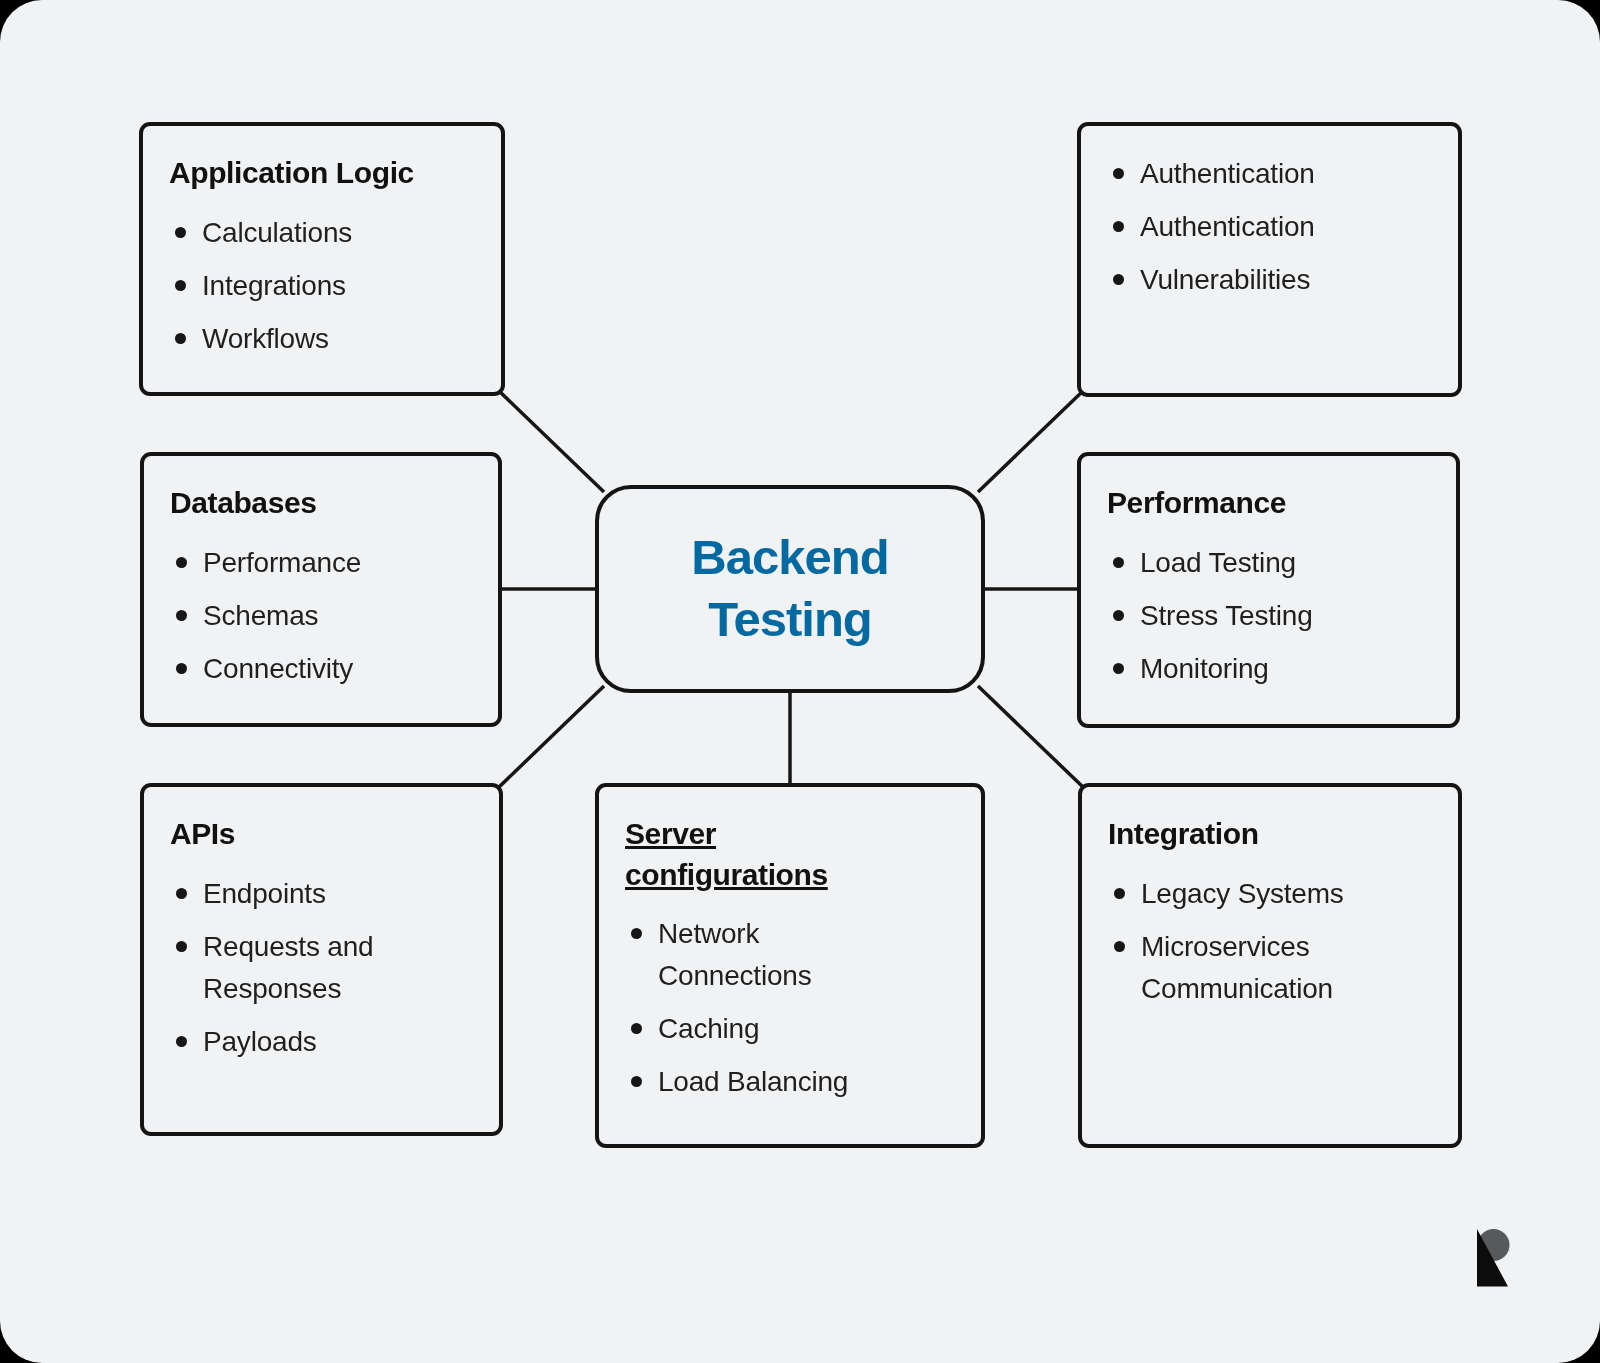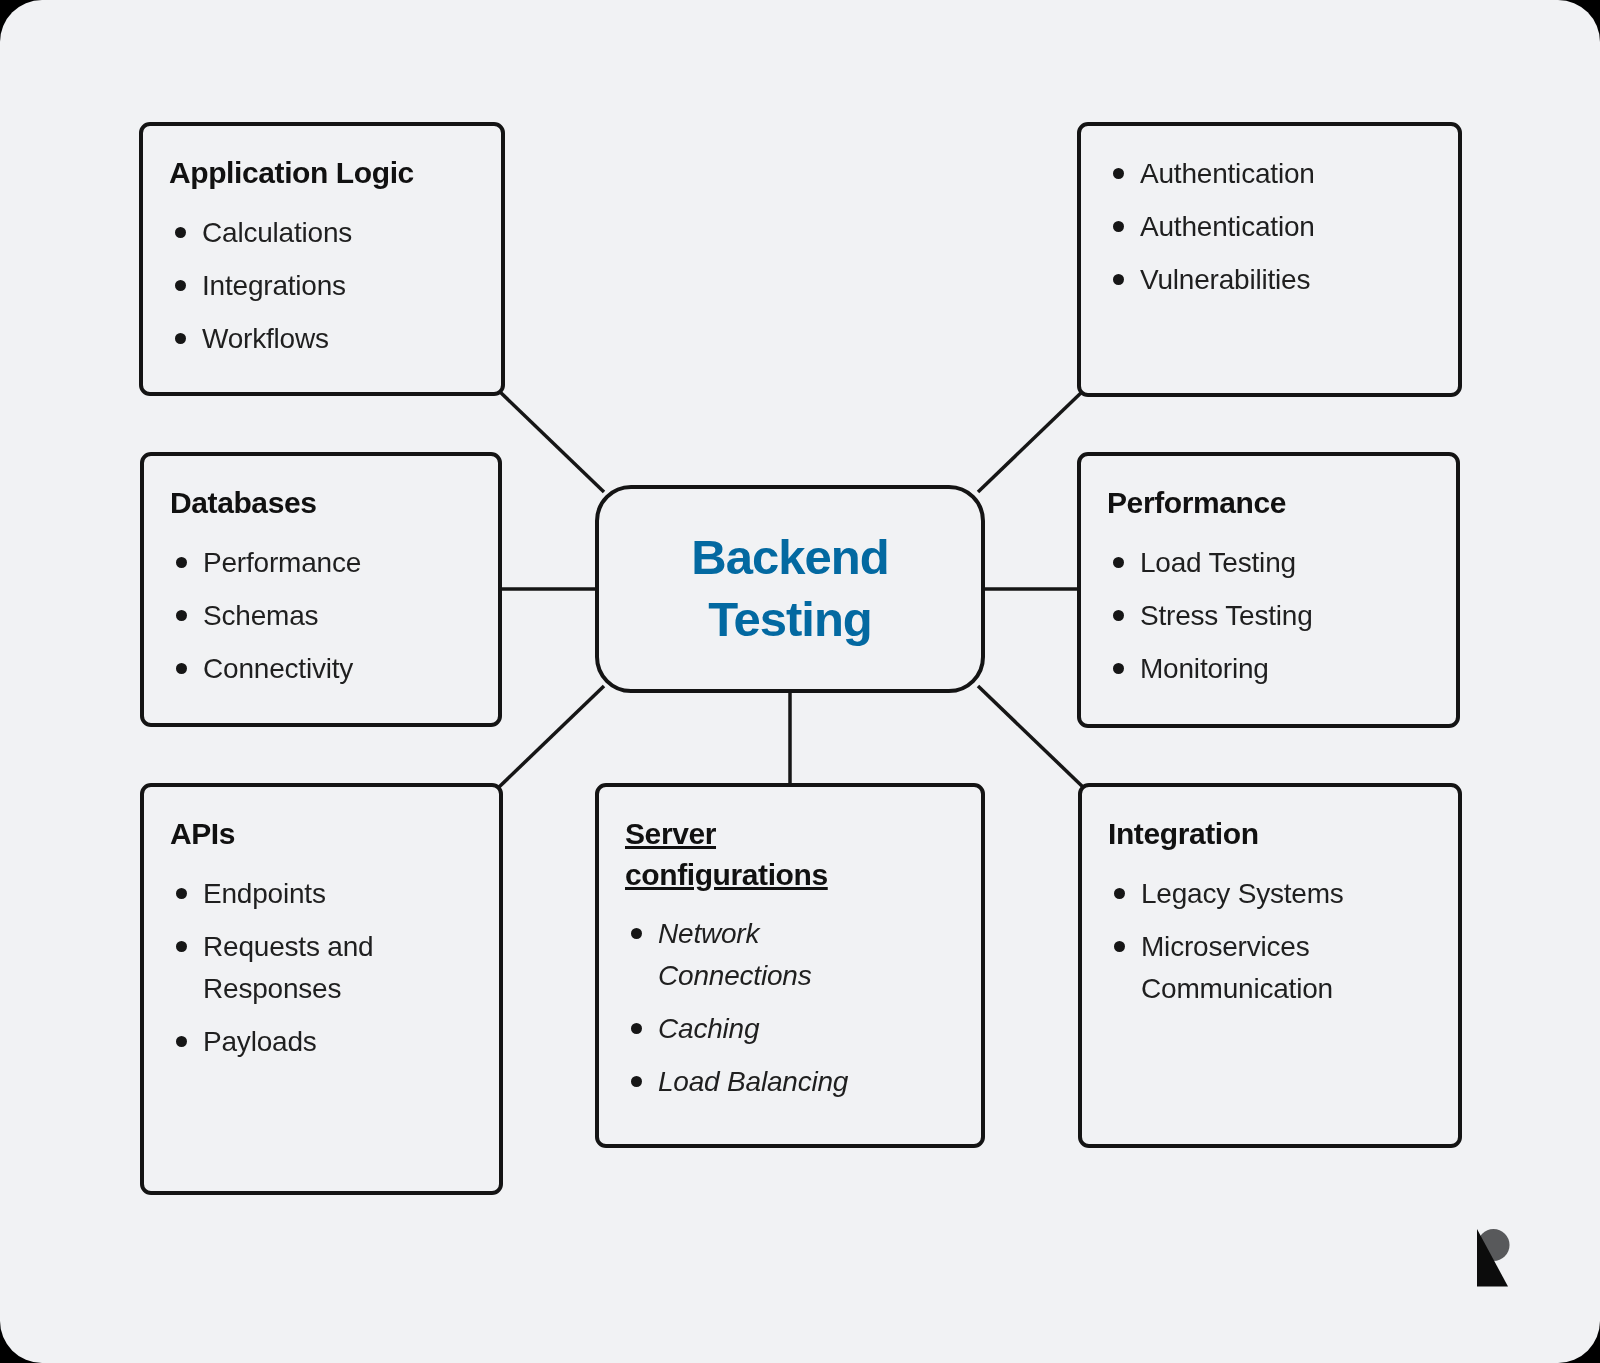--- a/index.html
+++ b/index.html
@@ -67,26 +67,26 @@
     width: 11px;
     height: 11px;
     border-radius: 50%;
     background: #161616;
   }
   
   .box--app-logic   { left: 139px;  top: 122px; width: 366px; height: 274px; }
   .box--security    { left: 1077px; top: 122px; width: 385px; height: 275px; }
   .box--databases   { left: 140px;  top: 452px; width: 362px; height: 275px; }
   .box--performance { left: 1077px; top: 452px; width: 383px; height: 276px; }
-  .box--apis        { left: 140px;  top: 783px; width: 363px; height: 412px; }
+  .box--apis        { left: 140px;  top: 783px; width: 363px; height: 353px; }
   .box--server      { left: 595px;  top: 783px; width: 390px; height: 365px; }
   .box--integration { left: 1078px; top: 783px; width: 384px; height: 365px; }
 
   .box--server .box-title { max-width: 230px; text-decoration: underline; }
-  .box--server .box-list li { max-width: 250px; font-style: italic; }
+  .box--server .box-list li { max-width: 250px; }
   .box--apis .box-list li { max-width: 230px; }
   .box--integration .box-list li { max-width: 245px; }
 
   .box--center {
     left: 595px; top: 485px; width: 390px; height: 208px;
     border-radius: 36px;
     display: flex;
     align-items: center;
     justify-content: center;
     padding: 0;

